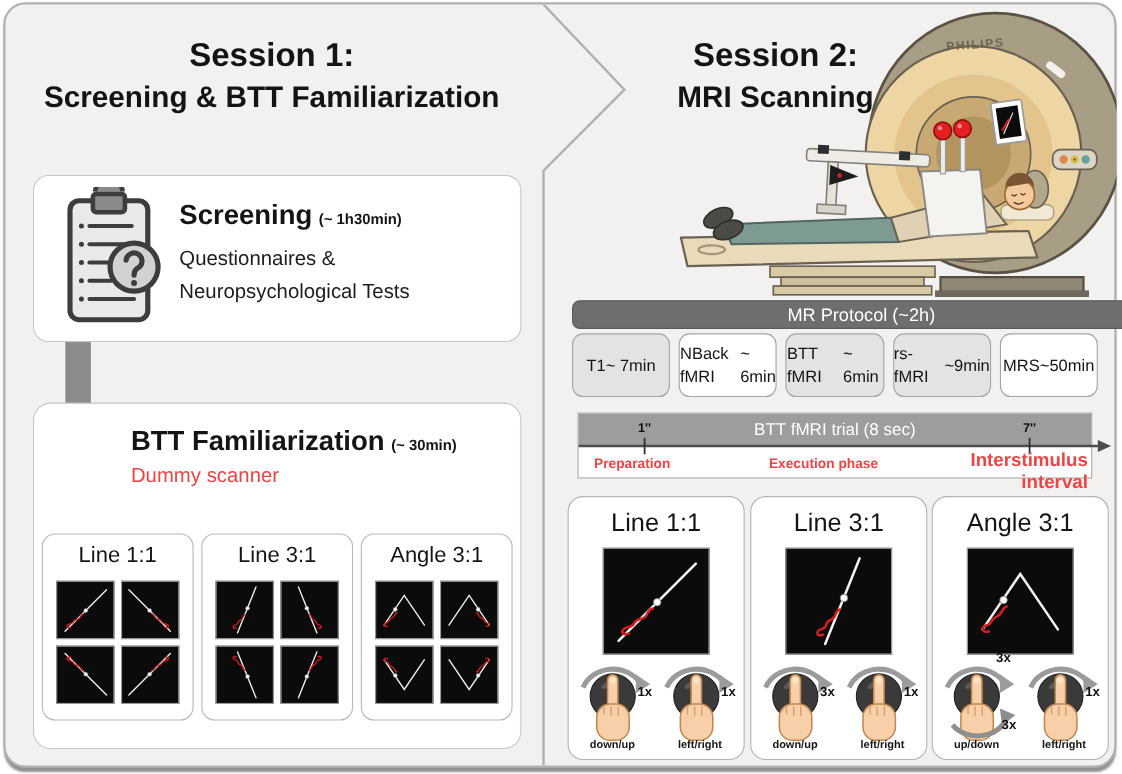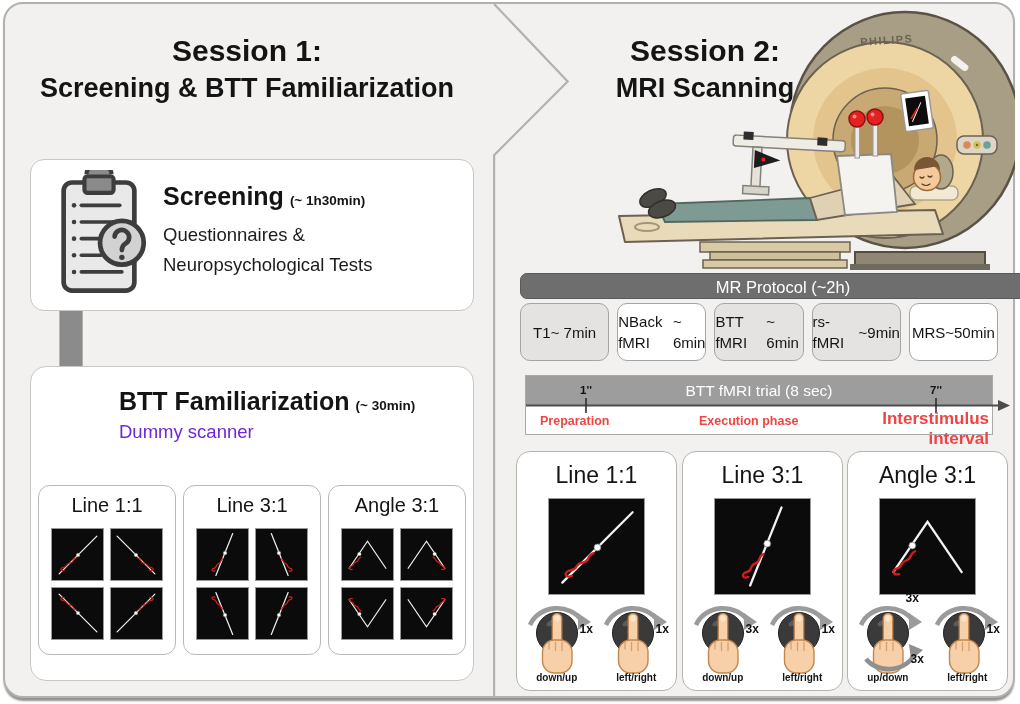--- a/index.html
+++ b/index.html
@@ -24,21 +24,21 @@
   .sc-title{position:absolute;left:132px;top:22px;font-size:25px;font-weight:700;}
   .card-dur{font-size:13.5px;font-weight:700;margin-left:6px;}
   .sc-desc{position:absolute;left:132px;top:60px;font-size:18.5px;line-height:1.62;color:#1c1c1c;}
 
   .down-arrow{position:absolute;left:42px;top:307px;width:54px;height:95px;background:#8b8b8b;
     clip-path:polygon(23% 0,66% 0,66% 69%,100% 69%,47% 100%,0 69%,23% 69%);}
 
   .btt-card{left:25px;top:362px;width:444px;height:315px;border-radius:16px;}
   .btt-head{position:absolute;left:88px;top:20px;}
   .btt-head .card-title{font-size:25px;font-weight:700;}
-  .btt-sub{font-size:18.5px;margin-top:5px;color:#6d28d9;}
+  .btt-sub{font-size:18.5px;margin-top:5px;color:#ef4444;}
   .mini-panels{position:absolute;left:5px;right:5px;top:118px;display:flex;gap:7px;justify-content:center;}
   .mini-panel{position:relative;width:138px;height:170px;background:#fff;border:1.5px solid #b9b9b9;
               border-radius:12px;box-sizing:border-box;}
   .mp-title{text-align:center;font-size:20px;margin-top:8px;}
   .mp-grid{position:absolute;left:12px;top:42px;display:grid;grid-template-columns:53px 53px;gap:6px;}
   .stim{background:#0b0b0b;border:1px solid #999;box-sizing:border-box;}
   .stim.mini{width:53px;height:53px;}
   .stim svg{display:block;width:100%;height:100%;}
   .flip-x{transform:scaleX(-1);} .flip-y{transform:scaleY(-1);} .flip-xy{transform:scale(-1,-1);}
 

